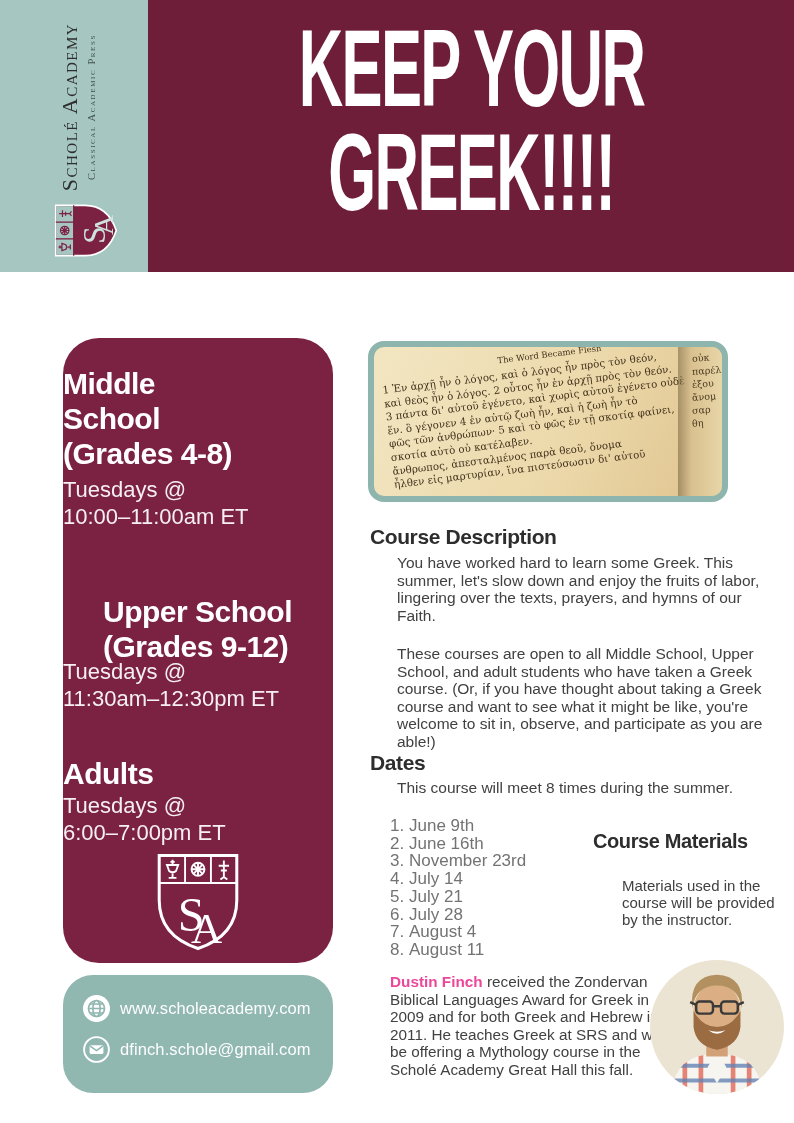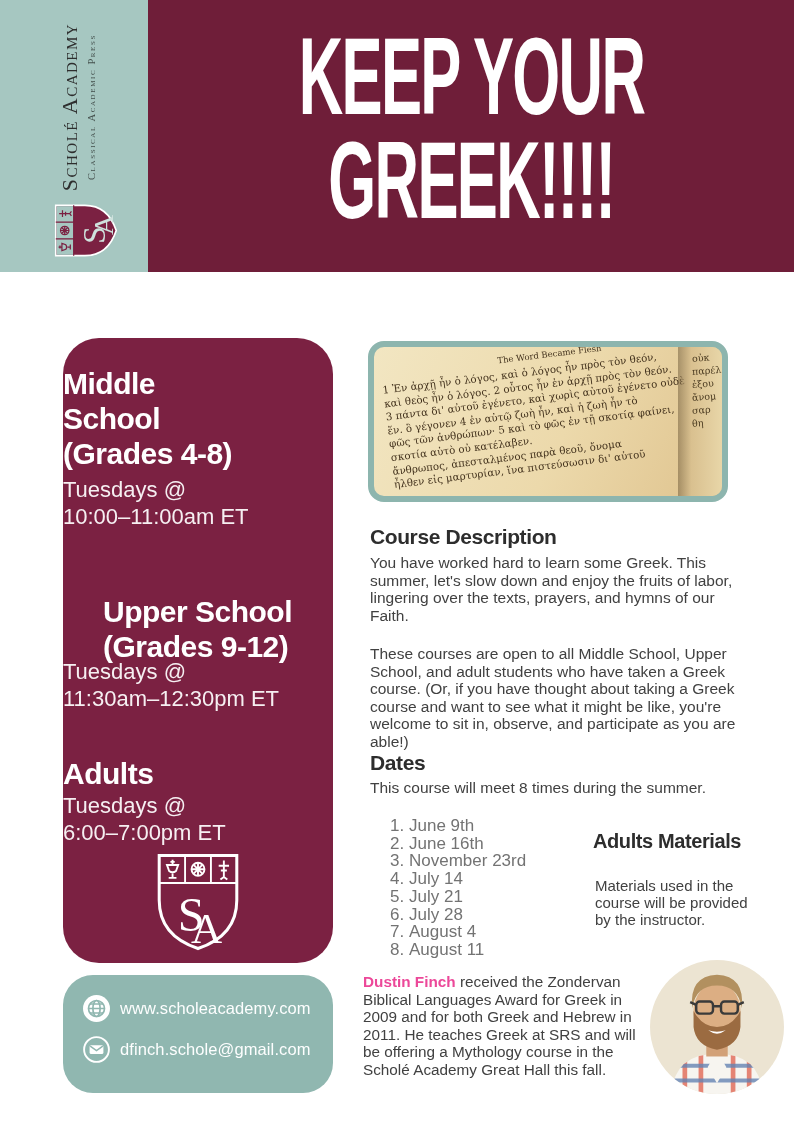--- a/index.html
+++ b/index.html
@@ -34,21 +34,21 @@
   .sidebar-crest {
     position:absolute; left:58px; top:198px; width:56px; height:65px;
     transform:rotate(-90deg); transform-origin:center;
   }
 
   
   .masthead {
     position:absolute; left:148px; top:0; width:646px; height:272px;
     background:#6f1e39; color:#ffffff; text-align:center;
   }
-  .masthead h1 { padding-top:24px; font-weight:800; }
+  .masthead h1 { padding-top:16px; font-weight:800; }
   .masthead .title-line {
     display:inline-block; font-size:110px; line-height:104px;
     letter-spacing:-3px; transform:scaleX(0.56); transform-origin:center;
     white-space:nowrap;
   }
 
   
   .schedule {
     position:absolute; left:63px; top:338px; width:270px; height:625px;
     background:#7b2142; border-radius:36px; color:#ffffff; 
@@ -95,21 +95,21 @@
     padding:4px 4px 0 14px;
   }
   .edge-word { display:block; font-family:"DejaVu Serif", serif; font-size:9.5px;
     line-height:13px; color:#4a3a20; transform:rotate(-4deg); white-space:nowrap; }
 
   
   .h-sec { position:absolute; color:#2d2d2d; font-weight:800; letter-spacing:-0.4px; }
   .h-desc  { left:370px; top:525px; font-size:21px; }
   .h-dates { left:370px; top:751px; font-size:21px; }
   .h-mat   { left:593px; top:830px; font-size:20px; }
-  .body-text { position:absolute; color:#414141; font-size:15.5px; line-height:17.6px; }
+  .body-text { position:absolute; color:#414141; font-size:15.5px; line-height:17.6px;margin-left:27px; }
   .p-desc1 { left:370px; top:554px; width:380px; }
   .p-desc2 { left:370px; top:645px; width:380px; }
   .p-dates-intro { left:370px; top:779px; width:380px; }
   .p-materials { left:595px; top:877px; width:172px; font-size:15px; line-height:17.2px; }
   .dates-list { position:absolute; left:388px; top:817px;
     font-size:17px; line-height:17.7px; color:#737373;
     list-style:decimal outside; padding-left:21px; }
   .p-bio { left:363px; top:973px; width:282px; font-size:15.3px; line-height:17.6px; }
   .p-bio b { color:#ec4899;text-align:right; }
 
@@ -243,21 +243,21 @@
   <li>June 9th</li>
   <li>June 16th</li>
   <li>November 23rd</li>
   <li>July 14</li>
   <li>July 21</li>
   <li>July 28</li>
   <li>August 4</li>
   <li>August 11</li>
 </ol>
 
-<h2 class="h-sec h-mat">Adults Materials</h2>
+<h2 class="h-sec h-mat">Course Materials</h2>
 <p class="body-text p-materials">Materials used in the course will be provided by the instructor.</p>
 
 <p class="body-text p-bio"><b>Dustin Finch</b><span> received the Zondervan Biblical Languages Award for Greek in 2009 and for both Greek and Hebrew in 2011. He teaches Greek at SRS and will be offering a Mythology course in the Scholé Academy Great Hall this fall.</span></p>
 
 <svg class="avatar" viewBox="0 0 100 100">
   <defs>
     <clipPath id="av">
         <circle cx="50" cy="50" r="50"></circle>
       </clipPath>
     <clipPath id="shirt">

